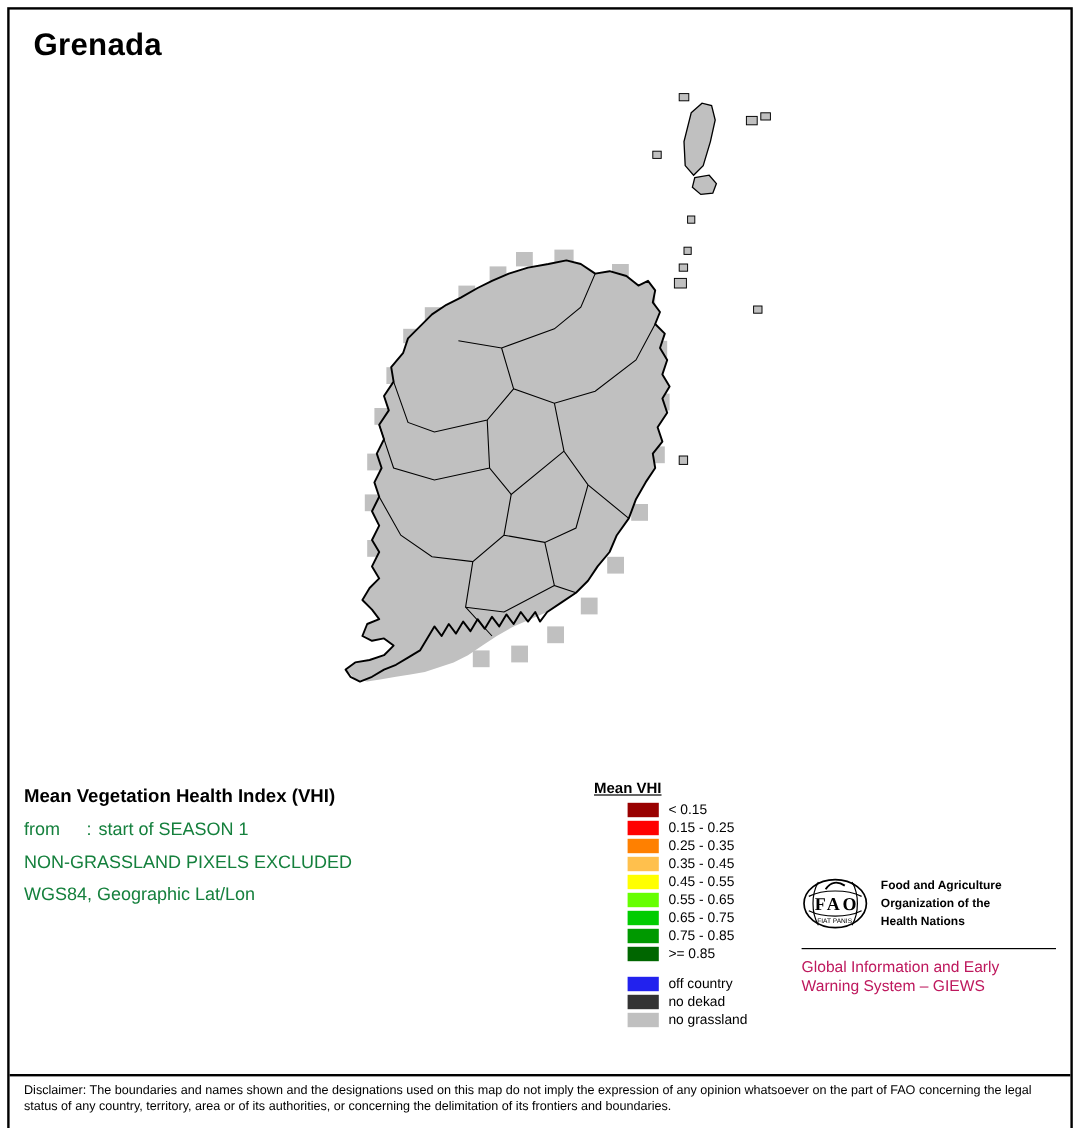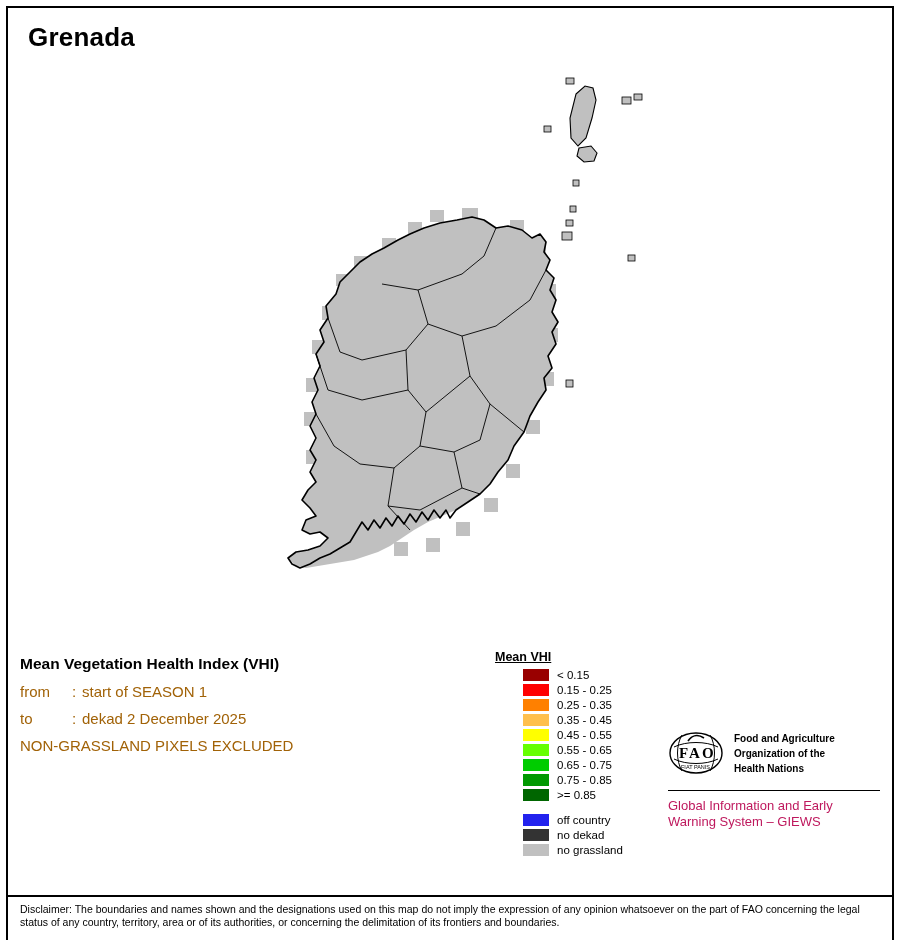--- a/index.html
+++ b/index.html
@@ -54,21 +54,21 @@
     width: 430px;
   }
   #info-block .headline {
     font-size: 15.5px;
     font-weight: bold;
     color: #000;
     margin-bottom: 10px;
   }
   .info-row {
     font-size: 15px;
-    color: #a16207;
+    color: #15803d;
     margin-bottom: 10px;
     white-space: nowrap;
   }
   .info-row .lbl {
     display: inline-block;
     width: 52px;
   }
   .info-row .sep {
     display: inline-block;
     width: 10px;
@@ -274,25 +274,23 @@
     </svg>
   </div>
 
   <div id="info-block">
     <div class="headline">Mean Vegetation Health Index (VHI)</div>
 
     <div class="info-row">
       <span class="lbl">from</span><span class="sep">:</span><span>start of SEASON 1</span>
     </div>
 
-    <div class="info-row">
-      <span class="lbl">to</span><span class="sep">:</span><span>dekad 2 December 2025</span>
-    </div>
 
     <div class="info-row">NON-GRASSLAND PIXELS EXCLUDED</div>
+    <div class="info-row">WGS84, Geographic Lat/Lon</div>
   </div>
 
   <div id="legend">
     <div class="legend-title">Mean VHI</div>
 
     <div class="legend-item">
       <span class="legend-swatch" style="background:#990000"></span>
       <span class="legend-label">&lt; 0.15</span>
     </div>
     <div class="legend-item">

